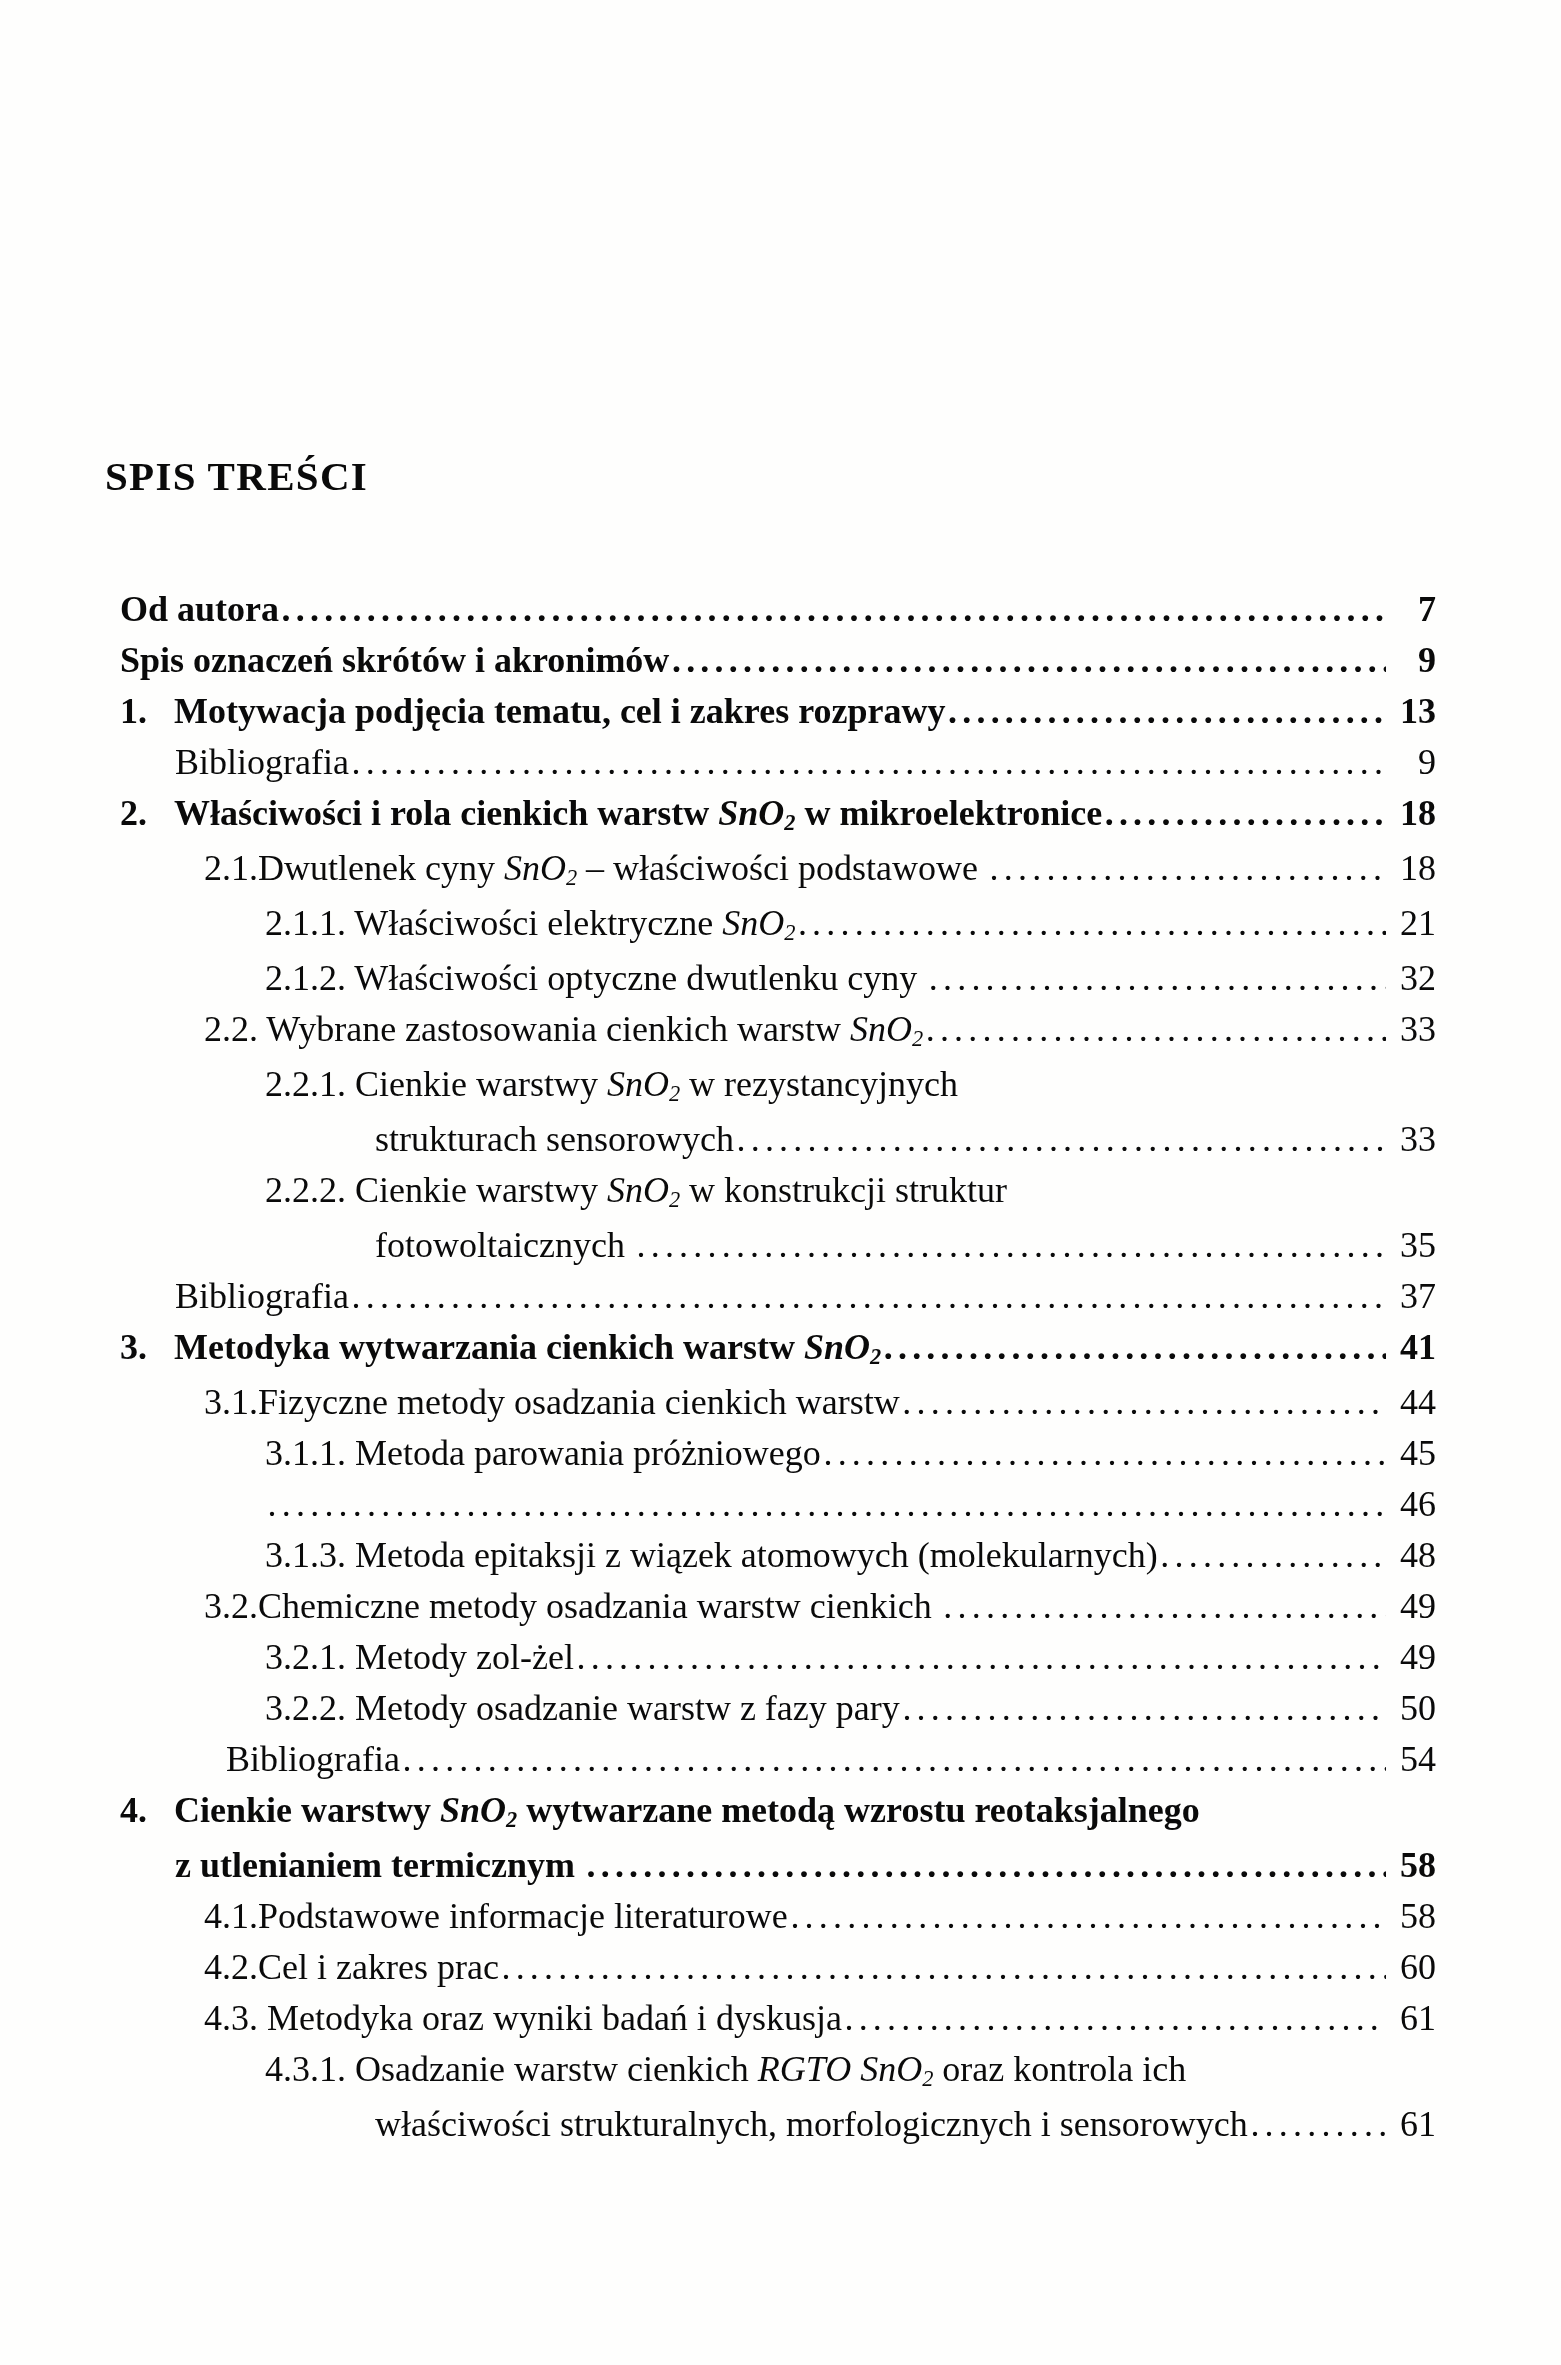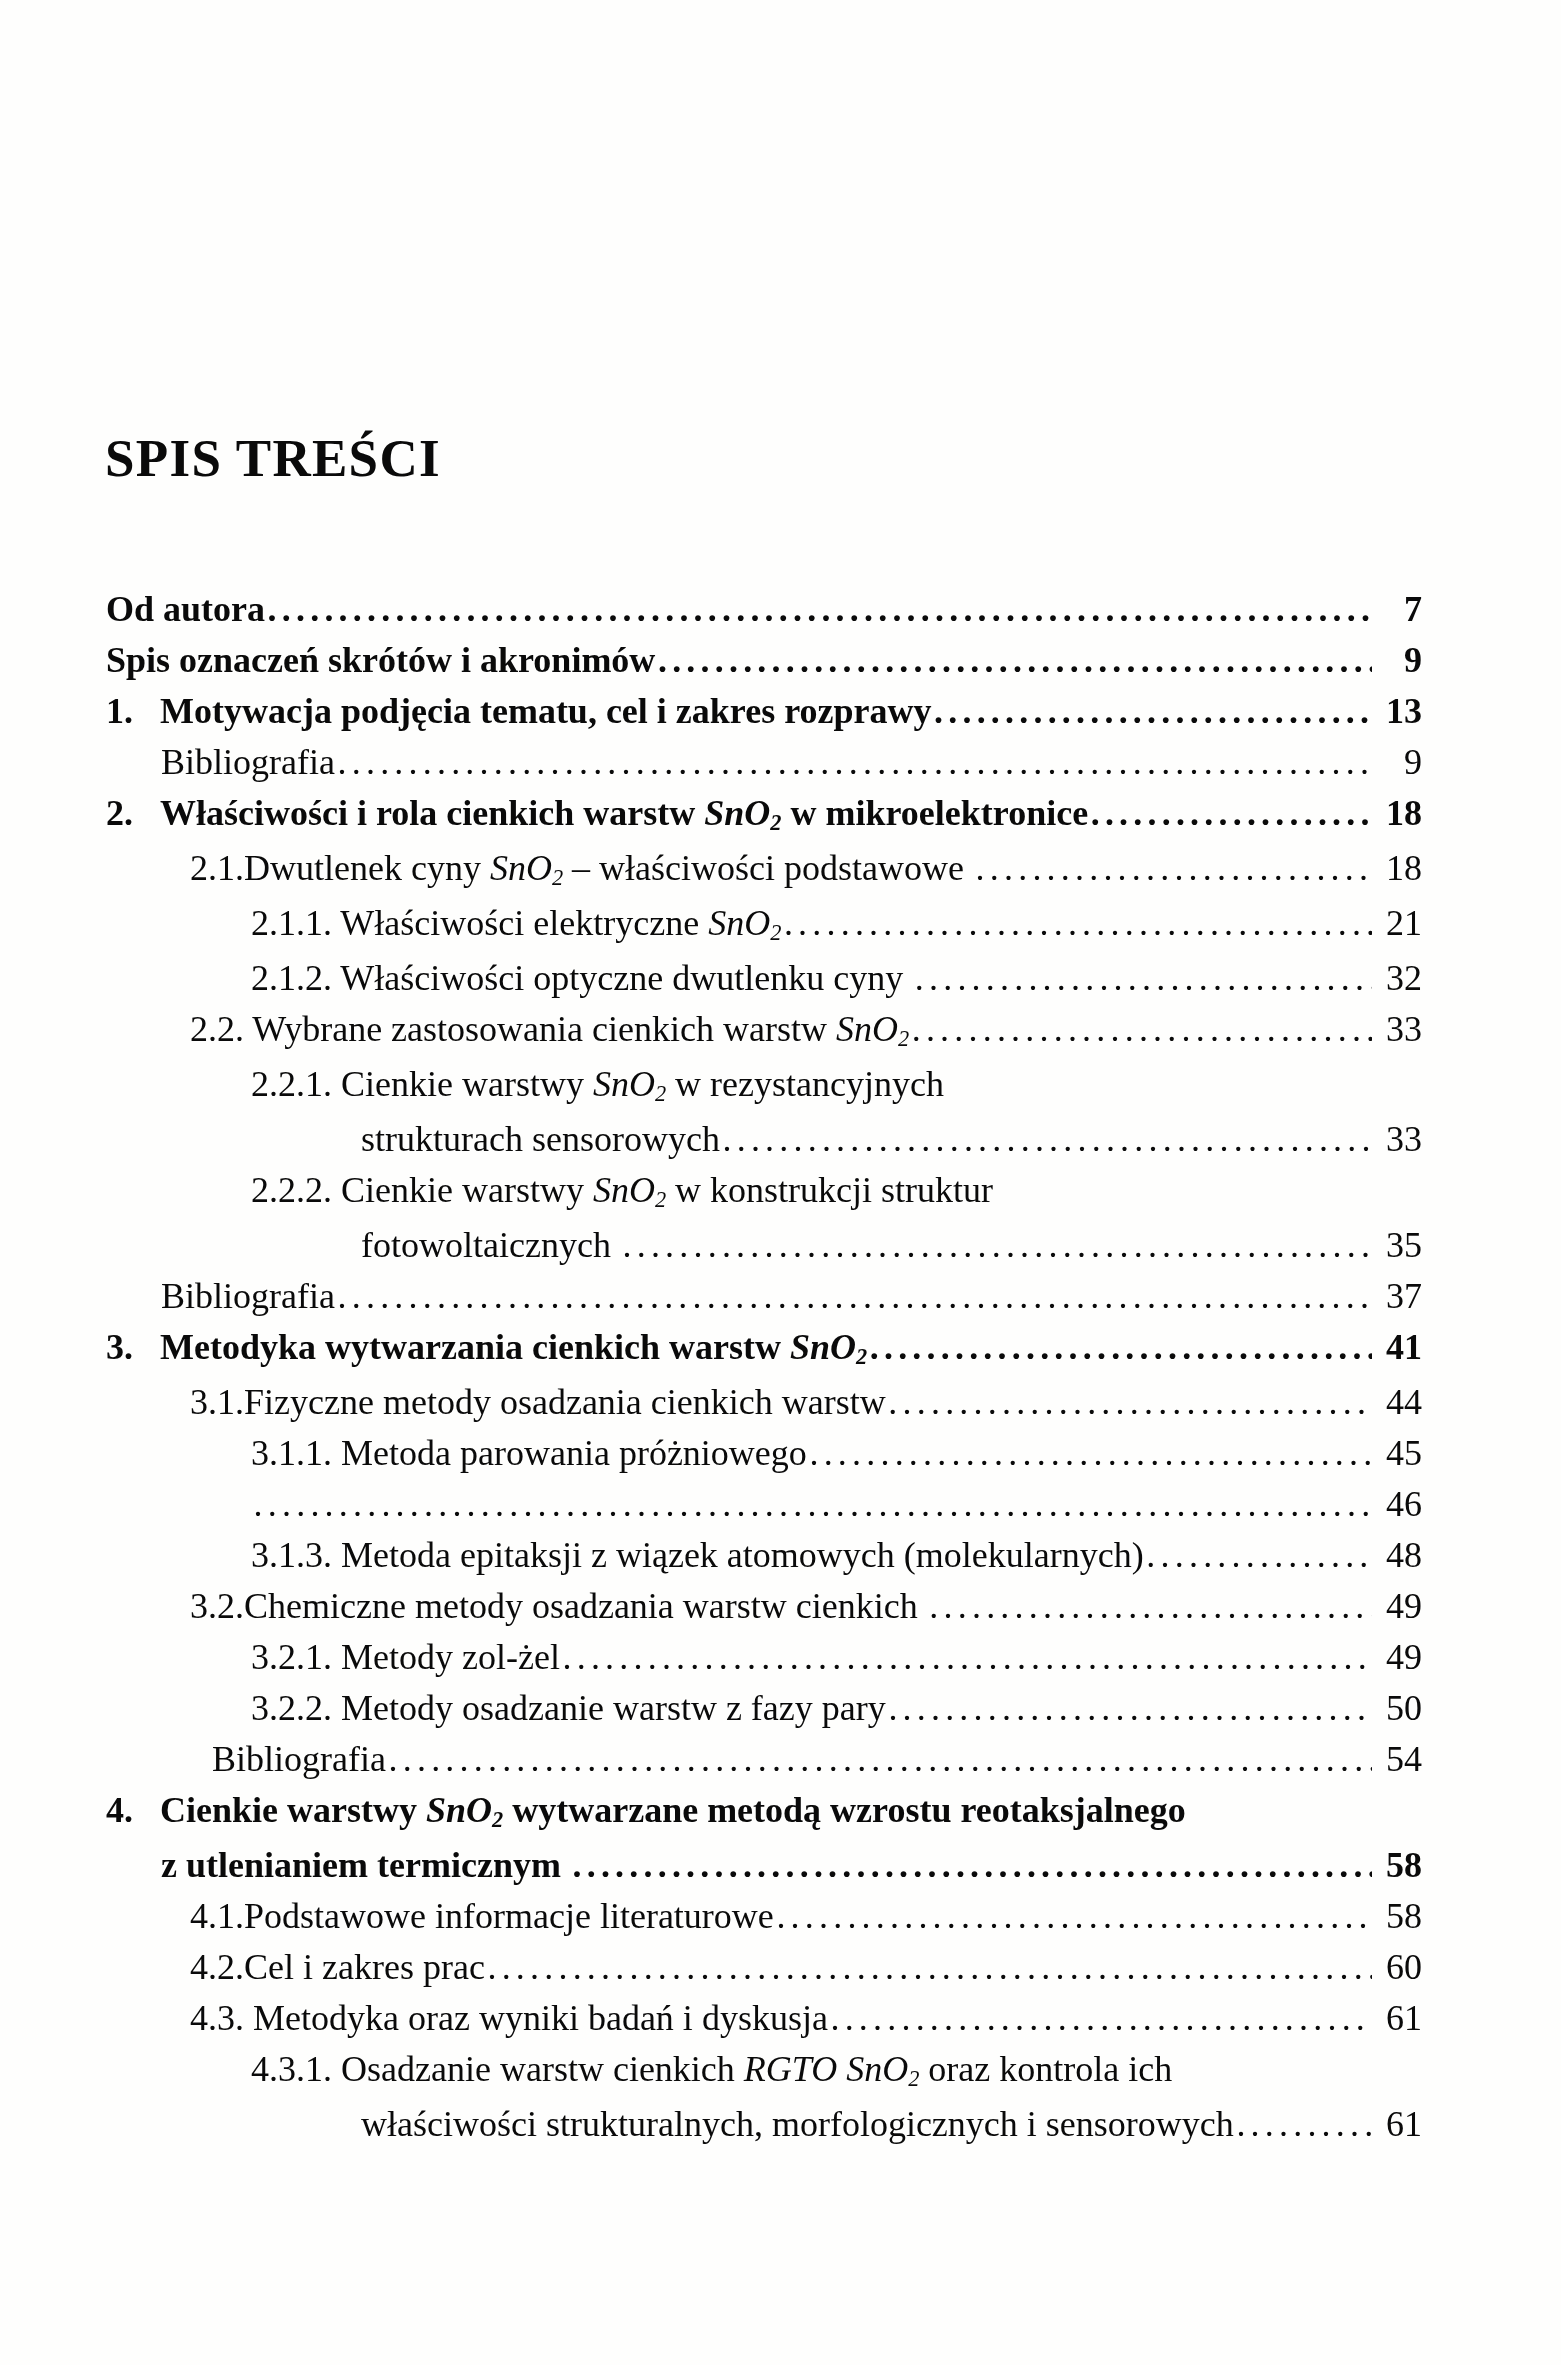--- a/index.html
+++ b/index.html
@@ -5,26 +5,26 @@
   html,body{margin:0;padding:0;background:#e8e8e8;}
   .page{
     position:relative;
     width:1561px;height:2366px;
     background:#fefefdff;
     font-family:"Liberation Serif","DejaVu Serif",serif;
     color:#0a0a0a;
     overflow:hidden;
   }
   .title{
-    position:absolute;left:105px;top:428px;
-    font-size:53px;font-weight:bold;letter-spacing:1.3px;
+    position:absolute;left:105px;top:452px;
+    font-size:41px;font-weight:bold;letter-spacing:1.3px;
     white-space:pre;
   }
   .toc{
-    position:absolute;left:106px;top:584px;width:1316px;
+    position:absolute;left:120px;top:584px;width:1316px;
     font-size:36px;line-height:51px;
   }
   .row{display:flex;align-items:baseline;}
   .row.b{font-weight:bold;}
   .txt{white-space:pre;flex:0 0 auto;}
   .num{display:inline-block;min-width:54px;}
   .it{font-style:italic;}
   .sub{font-size:0.62em;position:relative;top:0.24em;}
   .leader{
     flex:1 1 auto;overflow:hidden;white-space:nowrap;

